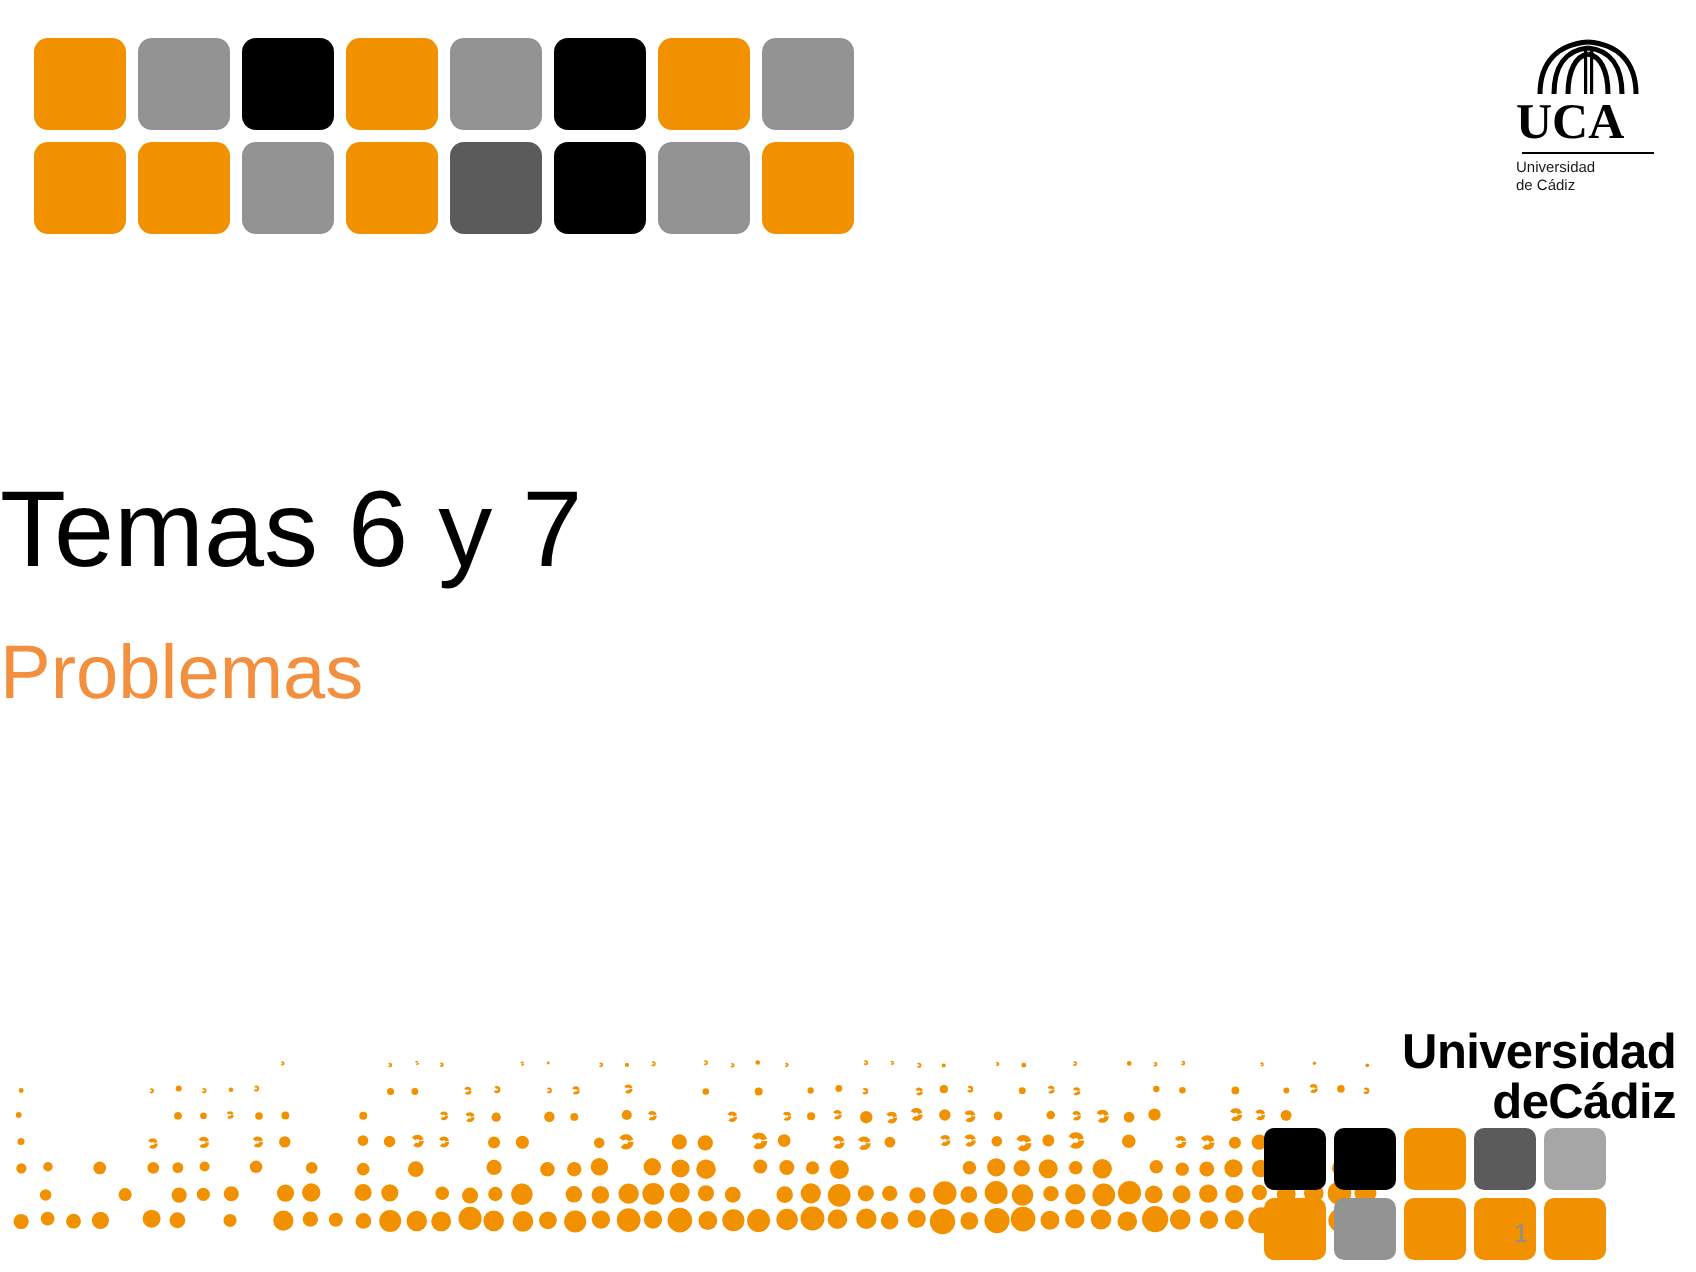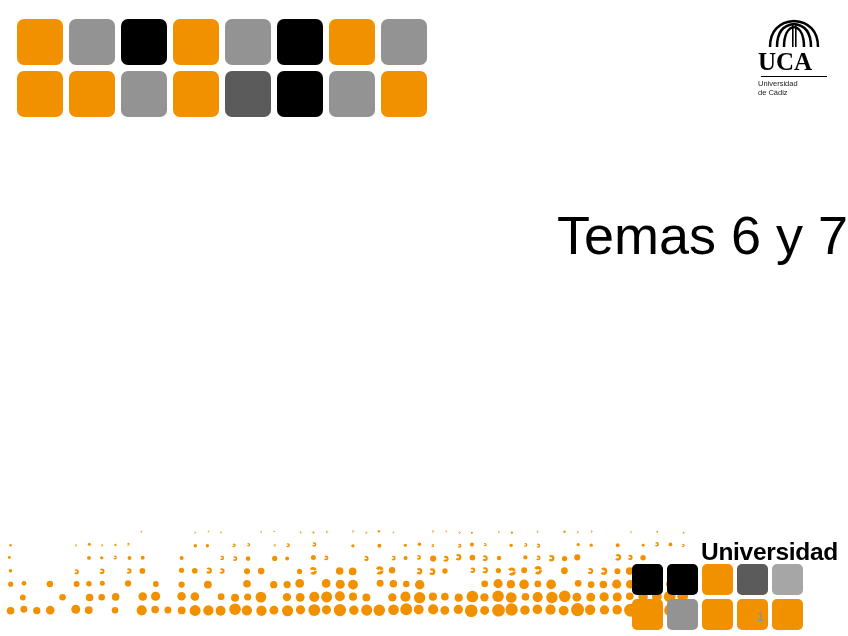--- a/index.html
+++ b/index.html
@@ -71,22 +71,22 @@
     font-size: 7.5px;
     line-height: 9px;
     color: #1a1a1a;
   }
 
   
   #title-block {
     position: absolute;
     left: 0;
     right: 0;
-    top: 204px;
-    text-align: right;
+    top: 234px;
+    text-align: left;
   }
   #slide-title {
     font-size: 54px;
     line-height: 62px;
     font-weight: normal;
     color: #000000;
     margin: 0;
     letter-spacing: 0px;
   }
   #slide-subtitle {
@@ -198,20 +198,21 @@
       <rect x="58" y="14" width="3.2" height="44" fill="#000"></rect>
     </svg>
     <div class="uca-word">UCA</div>
     <div class="rule"></div>
     <div class="uca-sub">Universidad</div>
     <div class="uca-sub">de Cádiz</div>
   </div>
 
   <div id="title-block">
     <h1 id="slide-title">Temas 6 y 7</h1>
+    <div id="slide-subtitle">Problemas</div>
   </div>
 
   <div id="halftone">
     <svg width="848" height="110" viewBox="0 0 848 110" aria-hidden="true">
       <g id="dots">
           <circle cx="141.23" cy="5.71" r="0.60" fill="none" stroke="#F29100" stroke-width="0.90" stroke-dasharray="1.35 0.76"></circle>
           <circle cx="194.93" cy="6.55" r="0.67" fill="none" stroke="#F29100" stroke-width="0.90" stroke-dasharray="1.54 0.86"></circle>
           <circle cx="208.55" cy="5.46" r="0.60" fill="none" stroke="#F29100" stroke-width="0.90" stroke-dasharray="1.15 0.64"></circle>
           <circle cx="220.72" cy="6.38" r="0.67" fill="none" stroke="#F29100" stroke-width="0.90" stroke-dasharray="1.53 0.86"></circle>
           <circle cx="261.09" cy="5.85" r="0.60" fill="none" stroke="#F29100" stroke-width="0.90" stroke-dasharray="1.22 0.69"></circle>
@@ -460,20 +461,21 @@
           <circle cx="643.35" cy="83.21" r="6.12" fill="#F29100"></circle>
           <circle cx="656.05" cy="83.20" r="4.97" fill="#F29100"></circle>
           <circle cx="670.32" cy="84.17" r="6.14" fill="#F29100"></circle>
           <circle cx="683.88" cy="84.43" r="6.16" fill="#F29100"></circle>
         </g>
     </svg>
   </div>
 
   <div id="uca-wordmark">
     <div class="line1"><span class="bold">U</span><span class="thin">niversidad</span></div>
+    <div class="line2"><span class="thin">de</span><span class="bold">Cádiz</span></div>
   </div>
 
   <div id="bottom-grid">
       <div class="sq" style="background: rgb(0, 0, 0);"></div>
       <div class="sq" style="background: rgb(0, 0, 0);"></div>
       <div class="sq" style="background: rgb(242, 145, 0);"></div>
       <div class="sq" style="background: rgb(91, 91, 91);"></div>
       <div class="sq" style="background: rgb(166, 166, 166);"></div>
       <div class="sq" style="background: transparent;"></div>
       <div class="sq" style="background: rgb(242, 145, 0);"></div>

